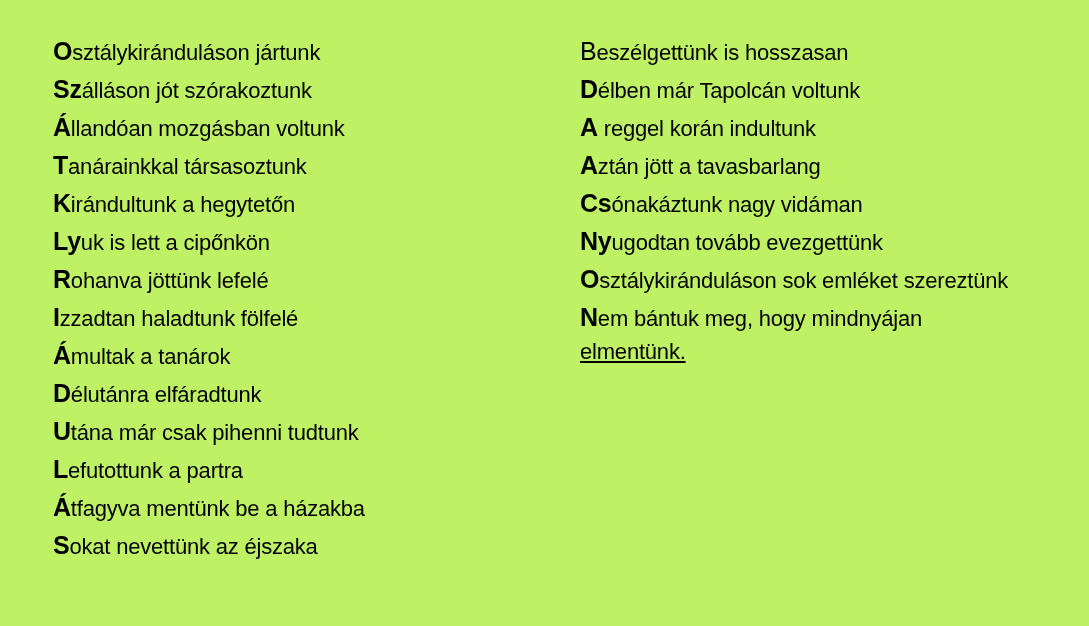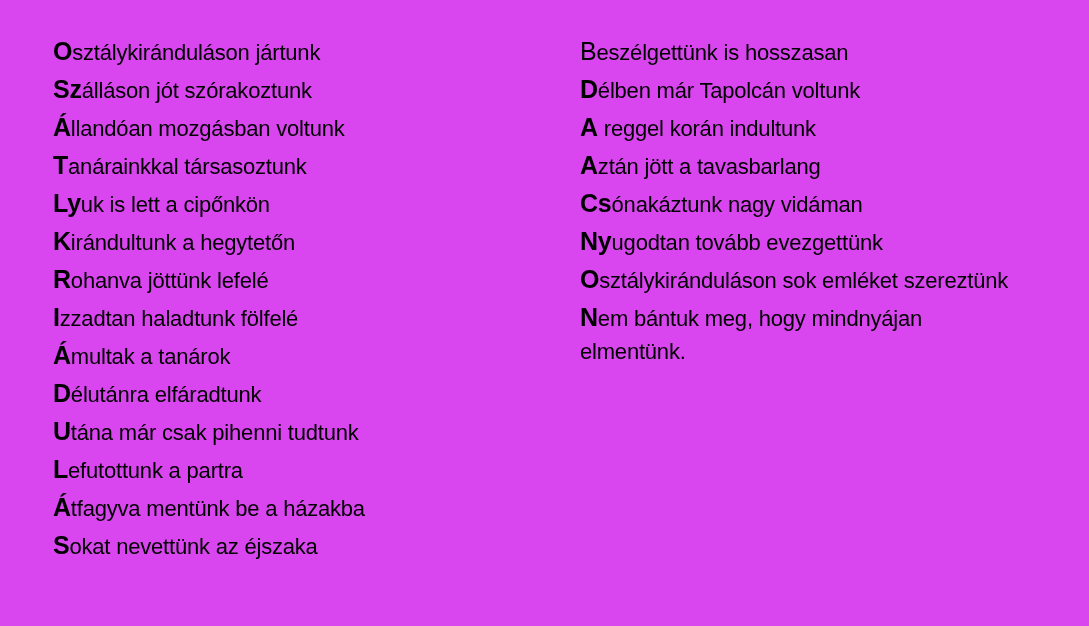--- a/index.html
+++ b/index.html
@@ -12,21 +12,21 @@
     height: 626px;
     position: relative;
     background: #ffffff;
     font-family: "Liberation Sans", sans-serif;
     color: #000000;
     overflow: hidden;
   }
   .page {
     position: absolute;
     inset: 0;
-    background: #d946ef;
+    background: #bef264;
   }
   .poem-column {
     position: absolute;
     top: 36px;
     white-space: nowrap;
   }
   .poem-column.left  { left: 53px;  }
   .poem-column.right { left: 580px; }
   .line {
     margin: 0 0 5px 0;
@@ -38,38 +38,39 @@
   .line .initial {
     font-weight: 700;
     font-size: 25px;
     line-height: 0; 
   }
   .line .initial.regular {
     font-weight: 400;
   }
   .line .cont {
     display: block; 
+    text-decoration: underline;
   }
 </style>
 </head>
 <body>
 
 <div class="page">
   <div class="poem-column left">
   <p class="line"><span class="initial">O</span><span class="rest">sztálykiránduláson jártunk</span></p>
 
   <p class="line"><span class="initial">Sz</span><span class="rest">álláson jót szórakoztunk</span></p>
 
   <p class="line"><span class="initial">Á</span><span class="rest">llandóan mozgásban voltunk</span></p>
 
   <p class="line"><span class="initial">T</span><span class="rest">anárainkkal társasoztunk</span></p>
 
+  <p class="line"><span class="initial">K</span><span class="rest">irándultunk a hegytetőn</span></p>
+
   <p class="line"><span class="initial">Ly</span><span class="rest">uk is lett a cipőnkön</span></p>
-
-  <p class="line"><span class="initial">K</span><span class="rest">irándultunk a hegytetőn</span></p>
 
   <p class="line"><span class="initial">R</span><span class="rest">ohanva jöttünk lefelé</span></p>
 
   <p class="line"><span class="initial">I</span><span class="rest">zzadtan haladtunk fölfelé</span></p>
 
   <p class="line"><span class="initial">Á</span><span class="rest">multak a tanárok</span></p>
 
 
   <p class="line"><span class="initial">D</span><span class="rest">élutánra elfáradtunk</span></p>
 

